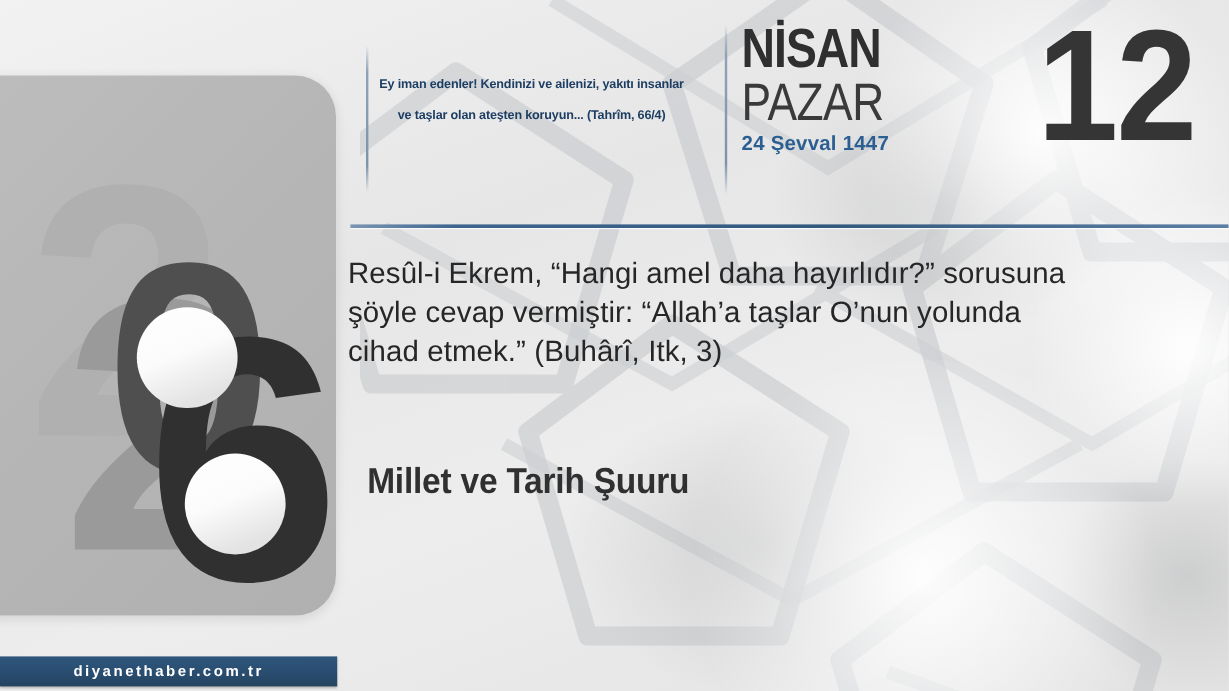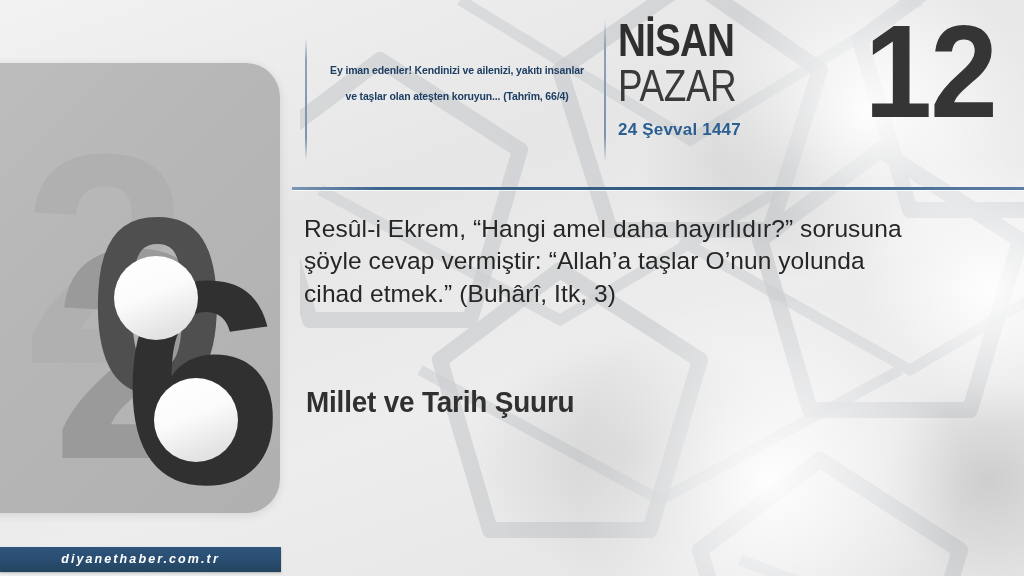--- a/index.html
+++ b/index.html
@@ -53,78 +53,77 @@
   
   .vline{
     position:absolute;width:2px;
     background:linear-gradient(to bottom,rgba(120,140,165,0) 0%,#8fa2b8 18%,#7d93ab 82%,rgba(120,140,165,0) 100%);
   }
   .vline-a{left:305px;top:38px;height:122px;}
   .vline-b{left:604px;top:20px;height:142px;}
 
   
   .verse{
-    position:absolute;left:318px;top:58px;width:278px;
+    position:absolute;left:304px;top:58px;width:278px;
     text-align:center;color:#1d3e63;
     font-size:10.5px;font-weight:bold;line-height:2.45;
     letter-spacing:-.15px;
   }
   .verse div{white-space:nowrap;}
 
   
   .datecol{position:absolute;left:618px;top:18px;width:210px;}
   .month{
     font-size:46px;line-height:.96;font-weight:bold;color:#2f2f2f;
     letter-spacing:-1px;transform:scaleX(.84);transform-origin:left center;
   }
   .dayname{
     font-size:44px;line-height:1.02;font-weight:400;color:#3a3a3a;
     letter-spacing:-.5px;transform:scaleX(.84);transform-origin:left center;
     margin-top:2px;
   }
   .hijri{
-    margin-top:11px;font-size:17px;font-weight:bold;color:#2b5f92;
+    margin-top:1px;font-size:17px;font-weight:bold;color:#2b5f92;
     letter-spacing:.2px;
   }
 
   
   .daynum{
     position:absolute;right:28px;top:6px;
     font-size:132px;line-height:1;font-weight:bold;color:#353535;
     letter-spacing:-2px;transform:scaleX(.92);transform-origin:right center;
   }
 
   
   .hline{
     position:absolute;left:292px;top:187px;width:732px;height:3px;
     background:linear-gradient(to right,#7c96b4 0%,#3d6590 12%,#32597f 55%,#5b7ea4 100%);
     box-shadow:0 1px 0 rgba(255,255,255,.75);
   }
 
   
   .quote{
-    position:absolute;left:304px;top:213px;width:640px;
+    position:absolute;left:290px;top:213px;width:640px;
     font-size:24.5px;line-height:1.32;color:#262626;
     font-weight:400;letter-spacing:.1px;
   }
   .quote div{white-space:nowrap;}
 
   
   .heading{
     position:absolute;left:306px;top:385px;
     font-size:30px;font-weight:bold;color:#303030;
     letter-spacing:-.2px;transform:scaleX(.93);transform-origin:left center;
   }
 
   
   .footer{
     position:absolute;left:0;top:547px;width:281px;height:25px;
     background:linear-gradient(to bottom,#2e557b 0%,#2a4e72 50%,#24445f 100%);
     box-shadow:0 1px 2px rgba(0,0,0,.25);
-    font-style:italic;
   }
   .footer span{
     display:block;text-align:center;color:#ffffff;
     font-size:12.5px;font-weight:bold;letter-spacing:2.1px;
     line-height:25px;
   }
 </style>
 </head>
 <body>
 

